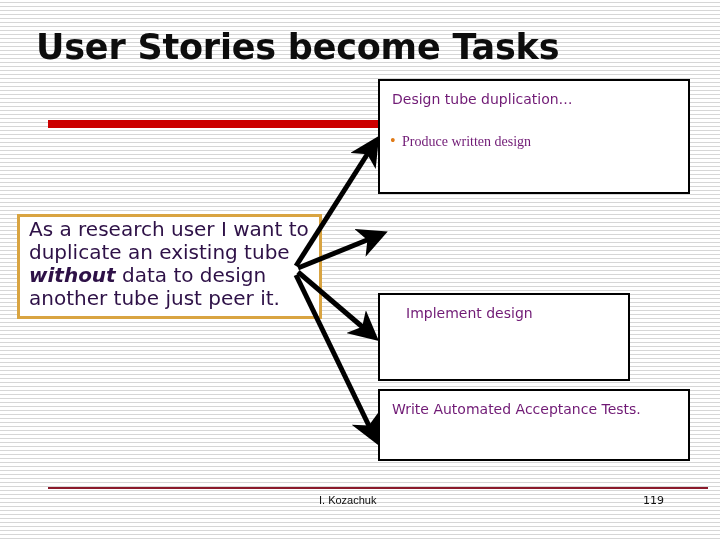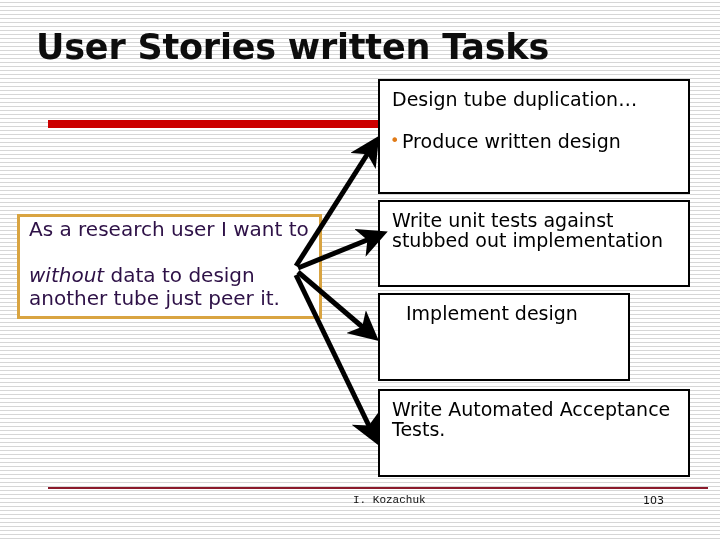--- a/index.html
+++ b/index.html
@@ -54,37 +54,38 @@
     height: 8px;
     background: #cc0000;
   }
 
   
   .task-box {
     position: absolute;
     box-sizing: border-box;
     background: #ffffff;
     border: 2px solid #000000;
-    color: #000000;
-    font-size: 19px;
+    color: #701a75;
+    font-size: 14px;
     line-height: 20px;
     padding: 8px 10px 6px 10px;
   }
   #box-design   { left: 378px; top: 79px;  width: 312px; height: 115px; }
   #box-unit     { left: 378px; top: 200px; width: 312px; height: 87px;  }
   #box-impl     { left: 378px; top: 293px; width: 252px; height: 88px; padding-left: 24px;  }
-  #box-accept   { left: 378px; top: 389px; width: 312px; height: 88px;  }
+  #box-accept   { left: 378px; top: 389px; width: 312px; height: 72px;  }
 
   .box-heading {
     margin: 0 0 0 2px;
   }
   .bullet-list {
     margin: 22px 0 0 0;
     padding: 0;
     list-style: none;
+    font-family: Liberation Serif, serif;
   }
   .bullet-list li {
     position: relative;
     padding-left: 12px;
     margin: 0 0 4px 0;
     line-height: 21px;
   }
   .bullet-list li::before {
     content: "\2022";
     position: absolute;
@@ -105,21 +106,21 @@
     box-sizing: border-box;
     background: #ffffff;
     border: 3px solid #d9a441;
     color: #2e1147;
     font-size: 20px;
     line-height: 23px;
     padding: 1px 8px 4px 9px;
   }
   #story-box .em {
     font-style: italic;
-    font-weight: normal;
+    font-weight: bold;
   }
 
   
   #arrow-layer {
     position: absolute;
     left: 0;
     top: 0;
     width: 720px;
     height: 540px;
     pointer-events: none;
@@ -133,58 +134,54 @@
     width: 660px;
     height: 2px;
     background: #8b1a2b;
   }
   #footer-author {
     position: absolute;
     left: 319px;
     top: 494px;
     font-size: 11px;
     color: #111111;
-    font-family: Liberation Mono, monospace;
-    margin-left: 34px;
+    font-family: Liberation Sans, sans-serif;
   }
   #footer-page {
     position: absolute;
     left: 643px;
     top: 494px;
     font-size: 11px;
     color: #111111;
     font-family: "DejaVu Sans", sans-serif;
   }
 </style>
 </head>
 <body>
 
 <div id="slide">
 
-  <div id="slide-title">User Stories written Tasks</div>
+  <div id="slide-title">User Stories become Tasks</div>
 
   <div id="title-rule"></div>
 
   <div id="story-box">
     <span>As a research user I want to</span><br>
-    <br>
+    <span>duplicate an existing tube</span><br>
     <span class="em">without</span><span> data to design</span><br>
     <span>another tube just peer it.</span>
   </div>
 
   <div class="task-box" id="box-design">
     <div class="box-heading">Design tube duplication…</div>
     <ul class="bullet-list">
       <li>Produce written design</li>
     </ul>
   </div>
 
-  <div class="task-box" id="box-unit">
-    <div class="box-heading">Write unit tests against stubbed out implementation</div>
-  </div>
 
   <div class="task-box" id="box-impl">
     <div class="box-heading">Implement design</div>
   </div>
 
   <div class="task-box" id="box-accept">
     <div class="box-heading">Write Automated Acceptance Tests.</div>
   </div>
 
   <svg id="arrow-layer" viewBox="0 0 720 540">
@@ -196,15 +193,15 @@
     <g id="arrow-group" stroke="#000000" stroke-width="5" fill="none">
         <line x1="296" y1="266" x2="370" y2="150" marker-end="url(#ah)"></line>
         <line x1="298" y1="268" x2="372" y2="238" marker-end="url(#ah)"></line>
         <line x1="298" y1="272" x2="366" y2="330" marker-end="url(#ah)"></line>
         <line x1="296" y1="275" x2="371" y2="430" marker-end="url(#ah)"></line>
       </g>
   </svg>
 
   <div id="footer-rule"></div>
   <div id="footer-author">I. Kozachuk</div>
-  <div id="footer-page">103</div>
+  <div id="footer-page">119</div>
 
 </div>
 
 </body></html>

